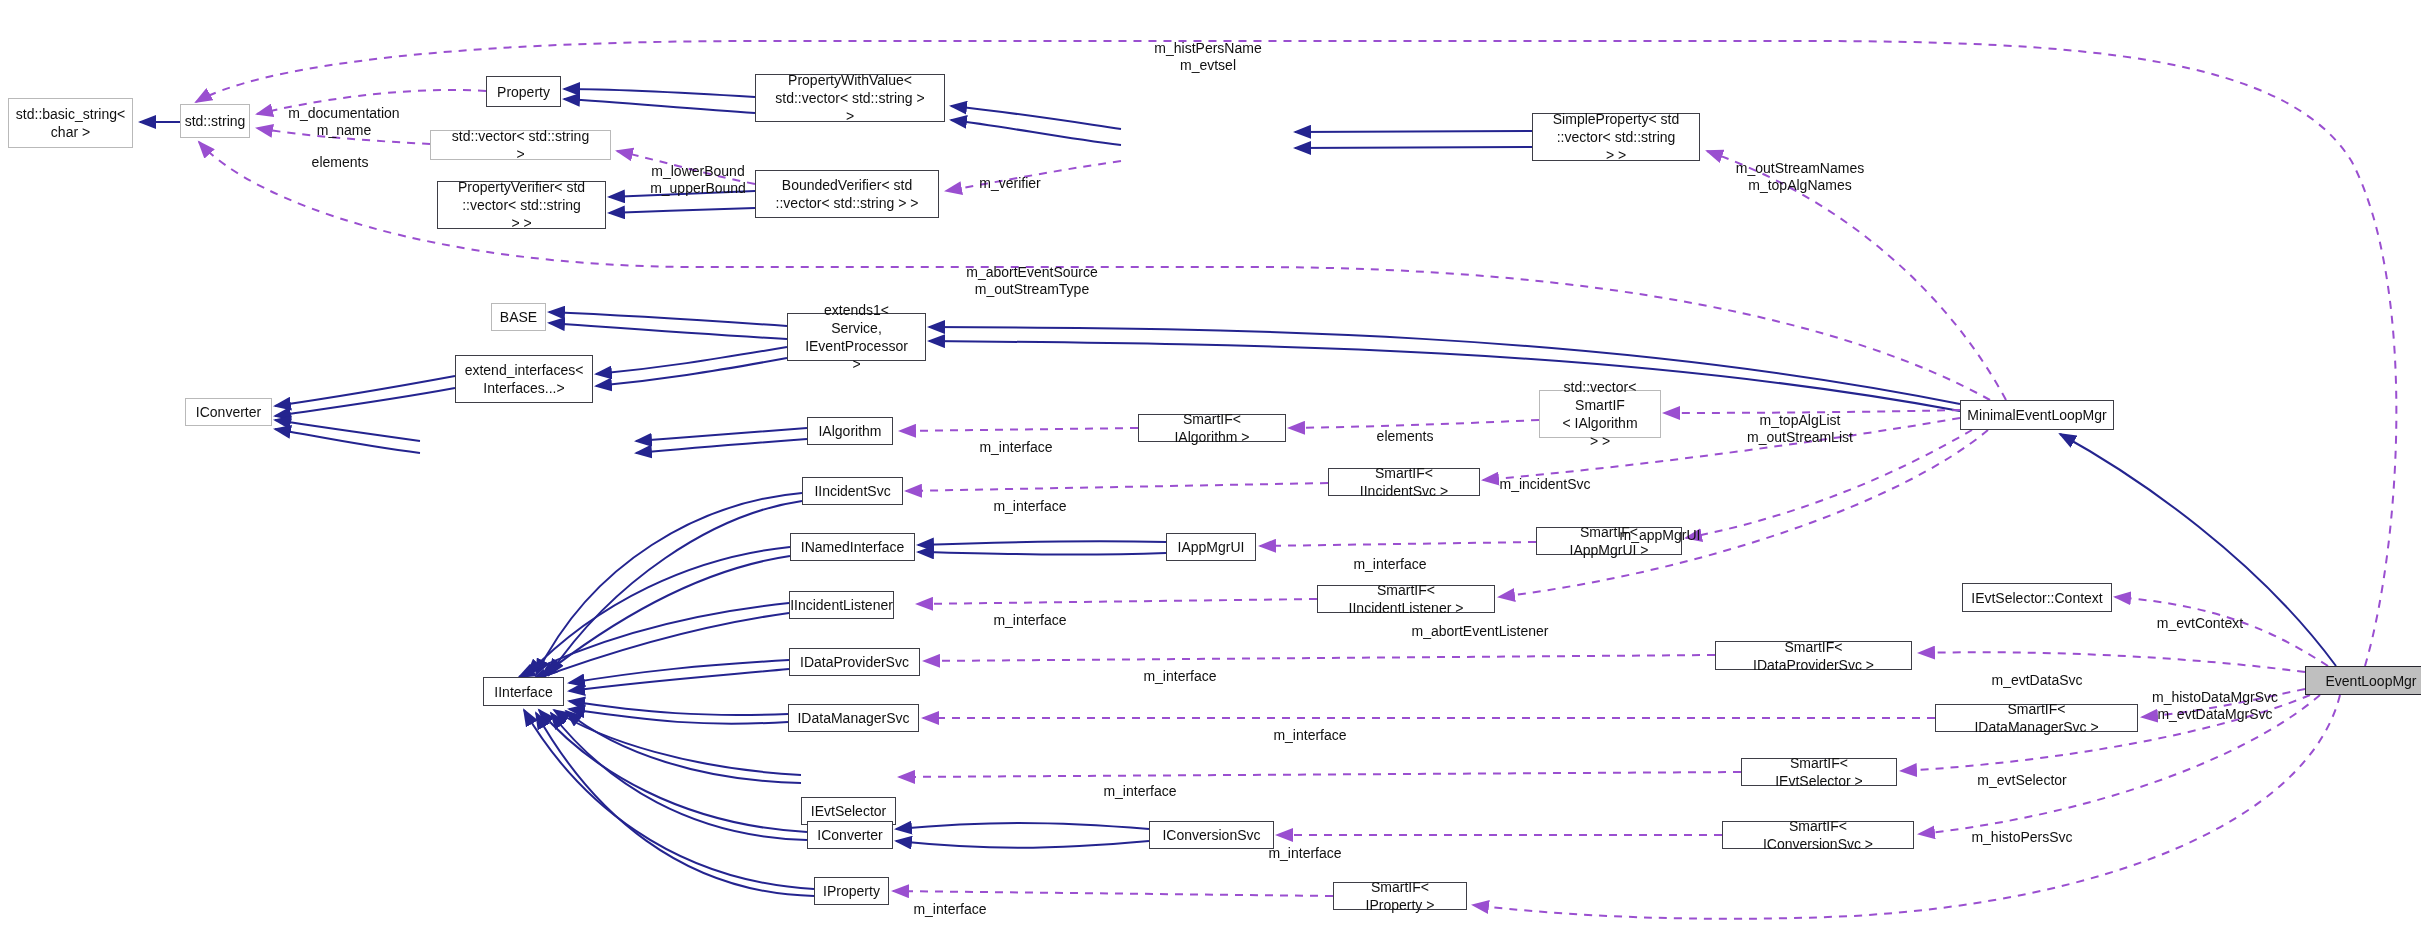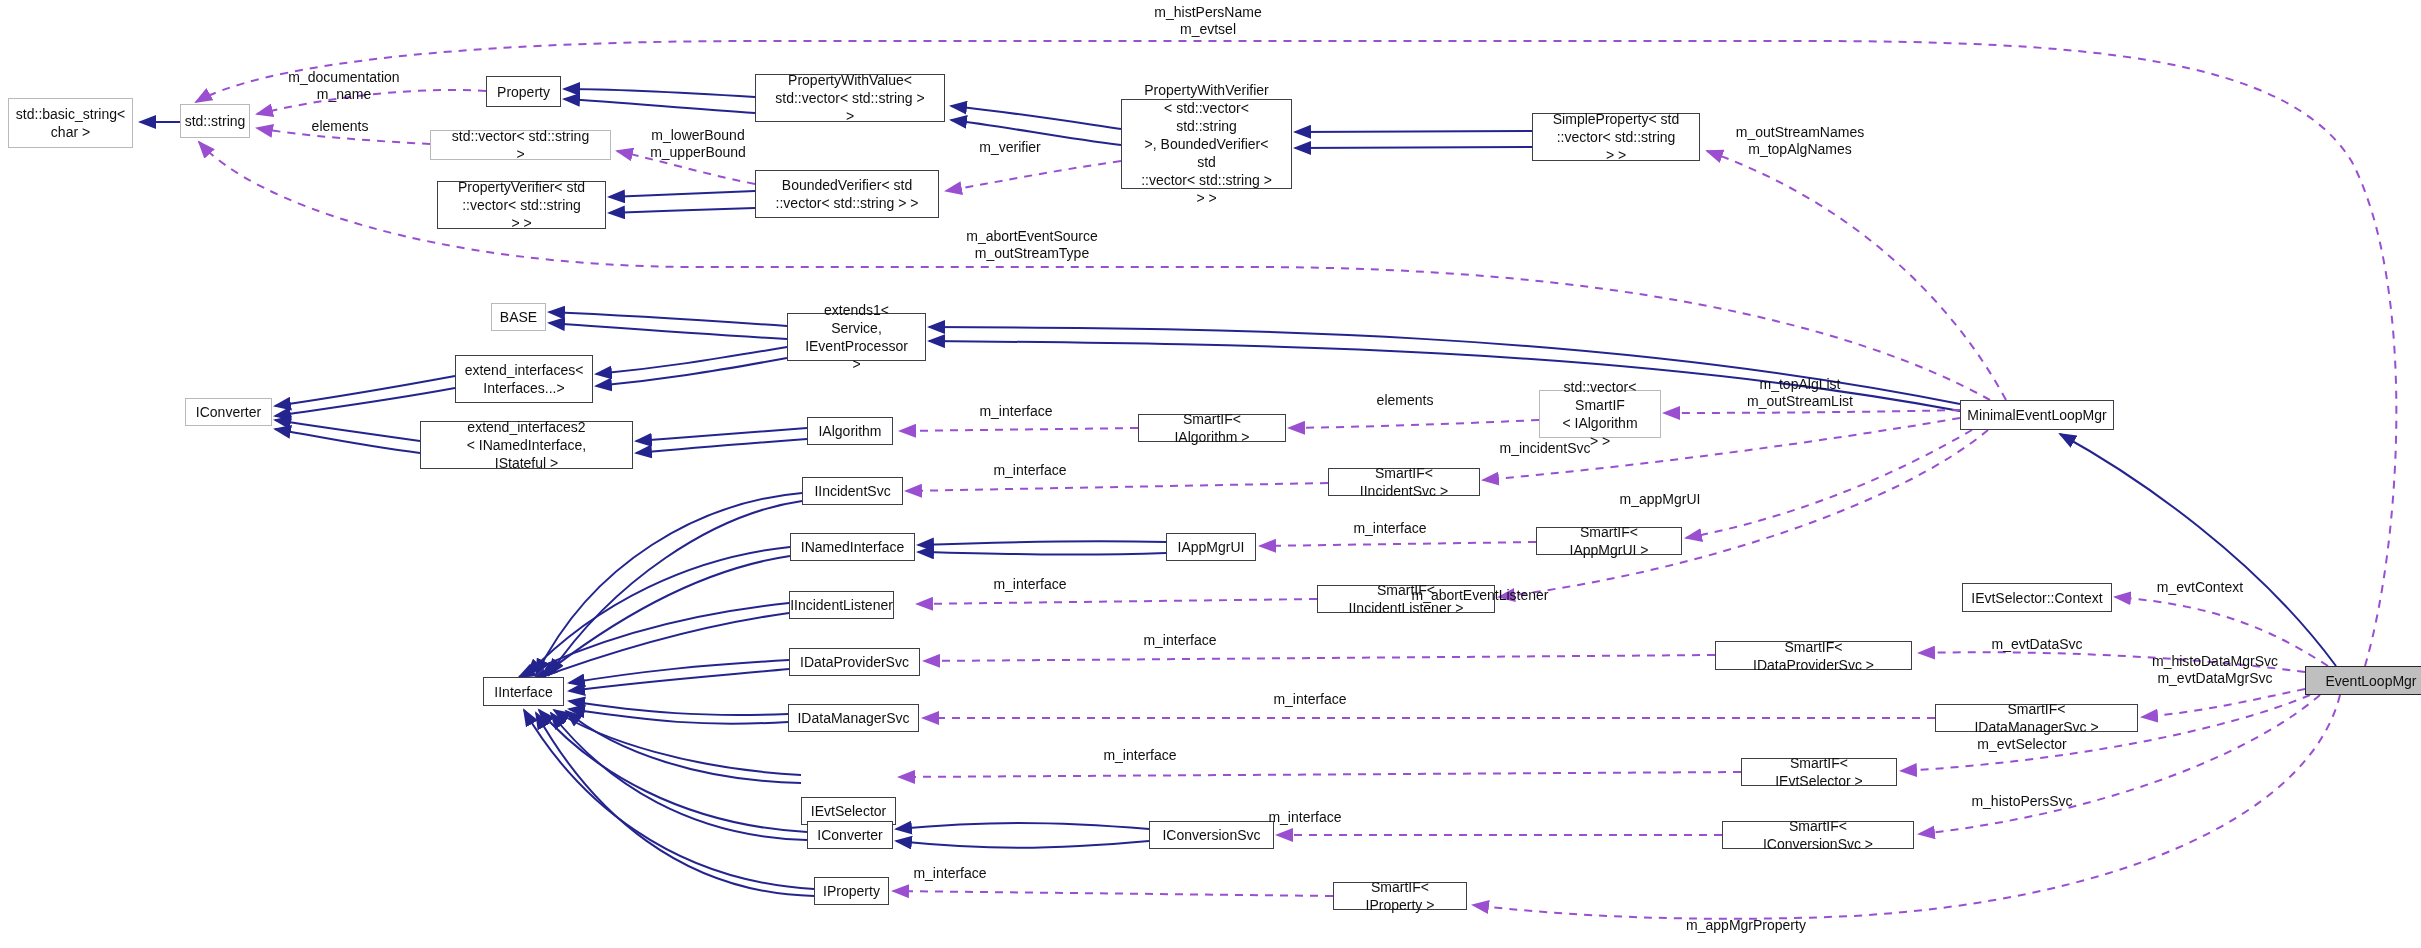--- a/index.html
+++ b/index.html
@@ -7,21 +7,21 @@
           font-family:"Liberation Sans",sans-serif;}
   #edges{position:absolute;left:0;top:0;width:2421px;height:948px;z-index:1;}
   .node{position:absolute;z-index:2;box-sizing:border-box;background:#fff;
         border:1.5px solid #3e3e46;display:flex;align-items:center;justify-content:center;
         text-align:center;font:14px/18px "Liberation Sans",sans-serif;color:#101010;
         white-space:pre-line;padding:1px 19px;cursor:default;}
   .node.gray{border-color:#b9b9b9;border-width:1px;}
   .node.hl{background:#bfbfbf;border-color:#26262e;}
   .elabel{position:absolute;z-index:3;transform:translateX(-50%);
           font:14px/17px "Liberation Sans",sans-serif;color:#101010;
-          white-space:pre-line;text-align:center;pointer-events:none;}
+          white-space:pre-line;text-align:center;pointer-events:none;margin-top:36px;}
 </style>
 </head>
 <body>
 
 <div id="canvas">
 
   <svg id="edges" viewBox="0 0 2421 948" xmlns="http://www.w3.org/2000/svg">
     <defs>
       <marker id="aB" markerUnits="userSpaceOnUse" markerWidth="19" markerHeight="14" refX="16" refY="7" orient="auto">
           <path d="M0,0 L18,7 L0,14 Z" fill="#24248f"></path>
@@ -111,34 +111,28 @@
 char &gt;</div>
   <div class="node gray" style="left:180px;top:104px;width:70px;height:34px">std::string</div>
   <div class="node" style="left:486px;top:76px;width:75px;height:31px">Property</div>
   <div class="node gray" style="left:430px;top:130px;width:181px;height:30px">std::vector&lt; std::string &gt;</div>
   <div class="node" style="left:437px;top:181px;width:169px;height:48px">PropertyVerifier&lt; std
 ::vector&lt; std::string &gt; &gt;</div>
   <div class="node" style="left:755px;top:74px;width:190px;height:48px">PropertyWithValue&lt;
 std::vector&lt; std::string &gt; &gt;</div>
   <div class="node" style="left:755px;top:170px;width:184px;height:48px">BoundedVerifier&lt; std
 ::vector&lt; std::string &gt; &gt;</div>
-  <div class="node" style="left:1121px;top:99px;width:171px;height:90px">PropertyWithVerifier
-&lt; std::vector&lt; std::string
-&gt;, BoundedVerifier&lt; std
-::vector&lt; std::string &gt; &gt; &gt;</div>
   <div class="node" style="left:1532px;top:113px;width:168px;height:48px">SimpleProperty&lt; std
 ::vector&lt; std::string &gt; &gt;</div>
   <div class="node gray" style="left:491px;top:303px;width:55px;height:28px">BASE</div>
   <div class="node" style="left:787px;top:313px;width:139px;height:48px">extends1&lt; Service,
 IEventProcessor &gt;</div>
   <div class="node" style="left:455px;top:355px;width:138px;height:48px">extend_interfaces&lt;
 Interfaces...&gt;</div>
   <div class="node gray" style="left:185px;top:398px;width:87px;height:28px">IConverter</div>
-  <div class="node" style="left:420px;top:421px;width:213px;height:48px">extend_interfaces2
-&lt; INamedInterface, IStateful &gt;</div>
   <div class="node" style="left:807px;top:417px;width:86px;height:28px">IAlgorithm</div>
   <div class="node" style="left:1138px;top:414px;width:148px;height:28px">SmartIF&lt; IAlgorithm &gt;</div>
   <div class="node gray" style="left:1539px;top:390px;width:122px;height:48px">std::vector&lt; SmartIF
 &lt; IAlgorithm &gt; &gt;</div>
   <div class="node" style="left:1960px;top:400px;width:154px;height:30px">MinimalEventLoopMgr</div>
   <div class="node" style="left:802px;top:477px;width:101px;height:28px">IIncidentSvc</div>
   <div class="node" style="left:1328px;top:468px;width:152px;height:28px">SmartIF&lt; IIncidentSvc &gt;</div>
   <div class="node" style="left:790px;top:533px;width:125px;height:28px">INamedInterface</div>
   <div class="node" style="left:1166px;top:533px;width:90px;height:28px">IAppMgrUI</div>
   <div class="node" style="left:1536px;top:527px;width:146px;height:28px">SmartIF&lt; IAppMgrUI &gt;</div>

